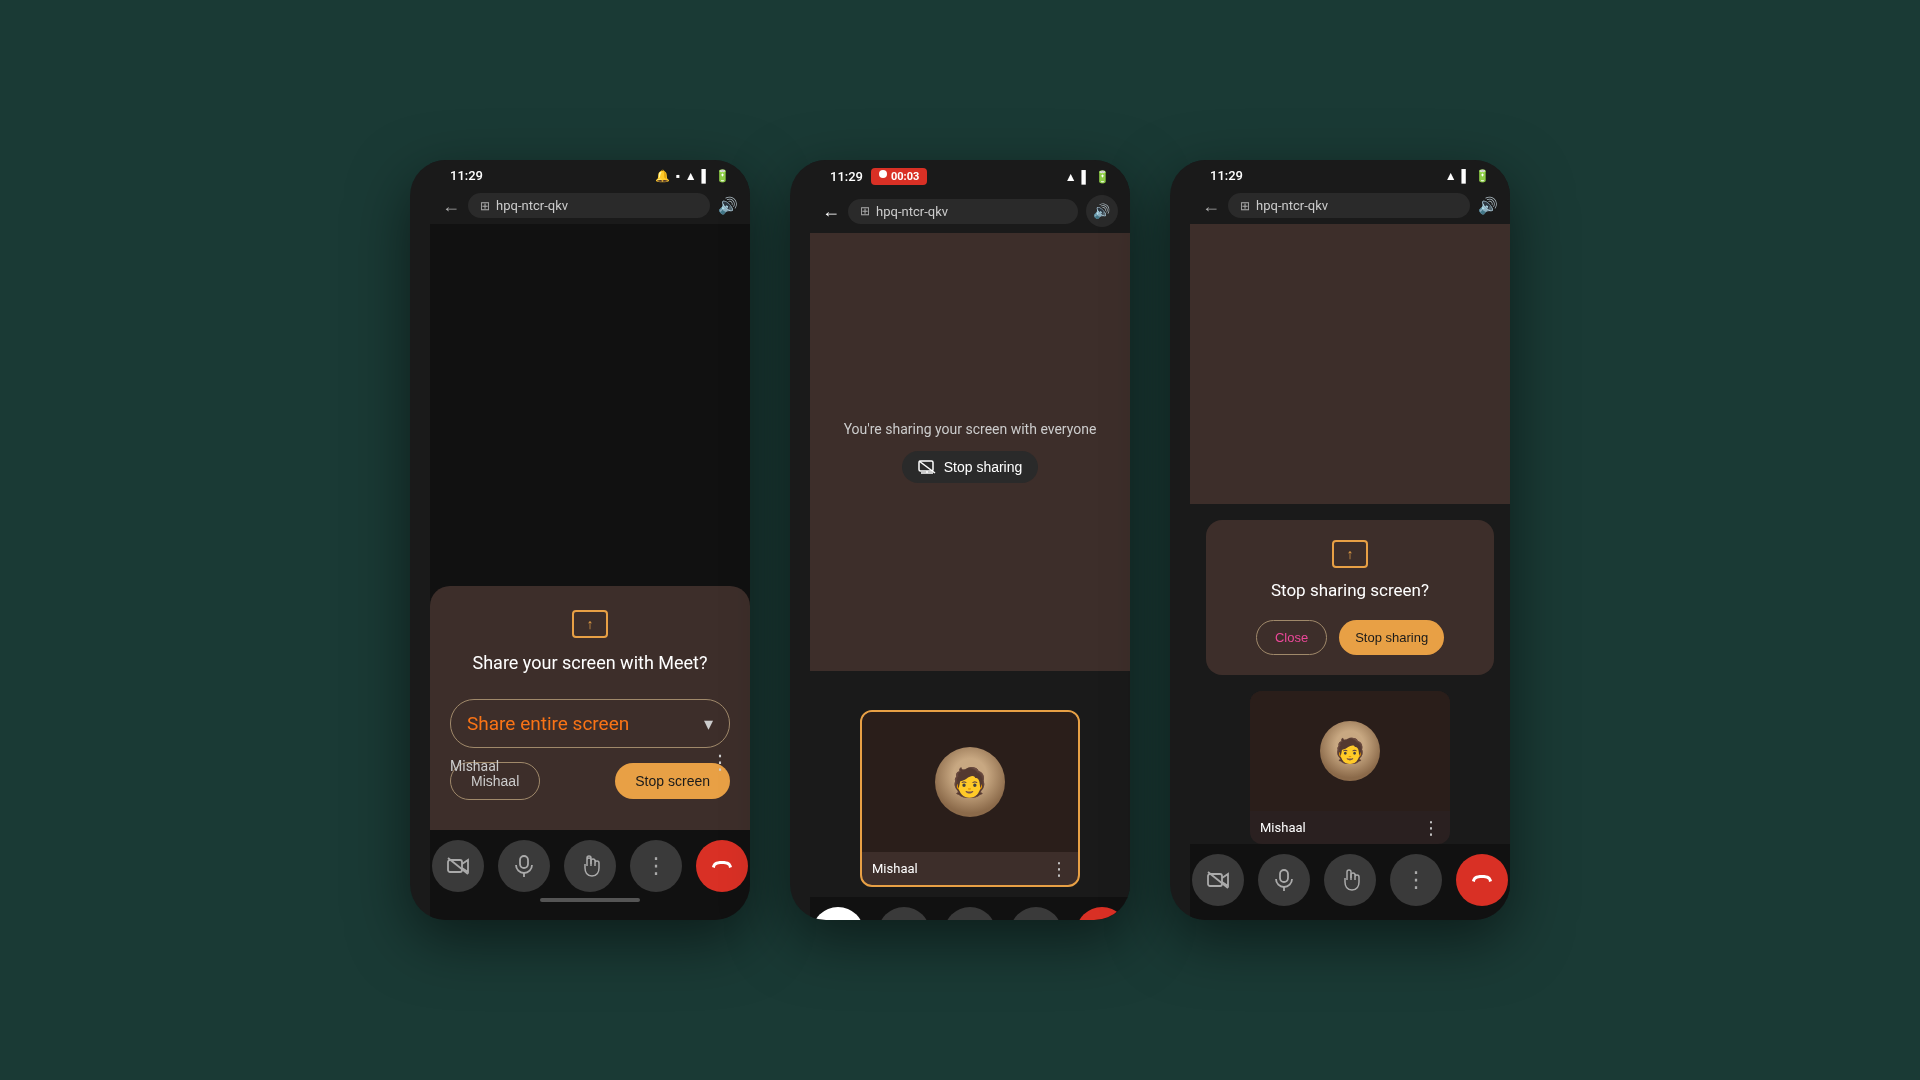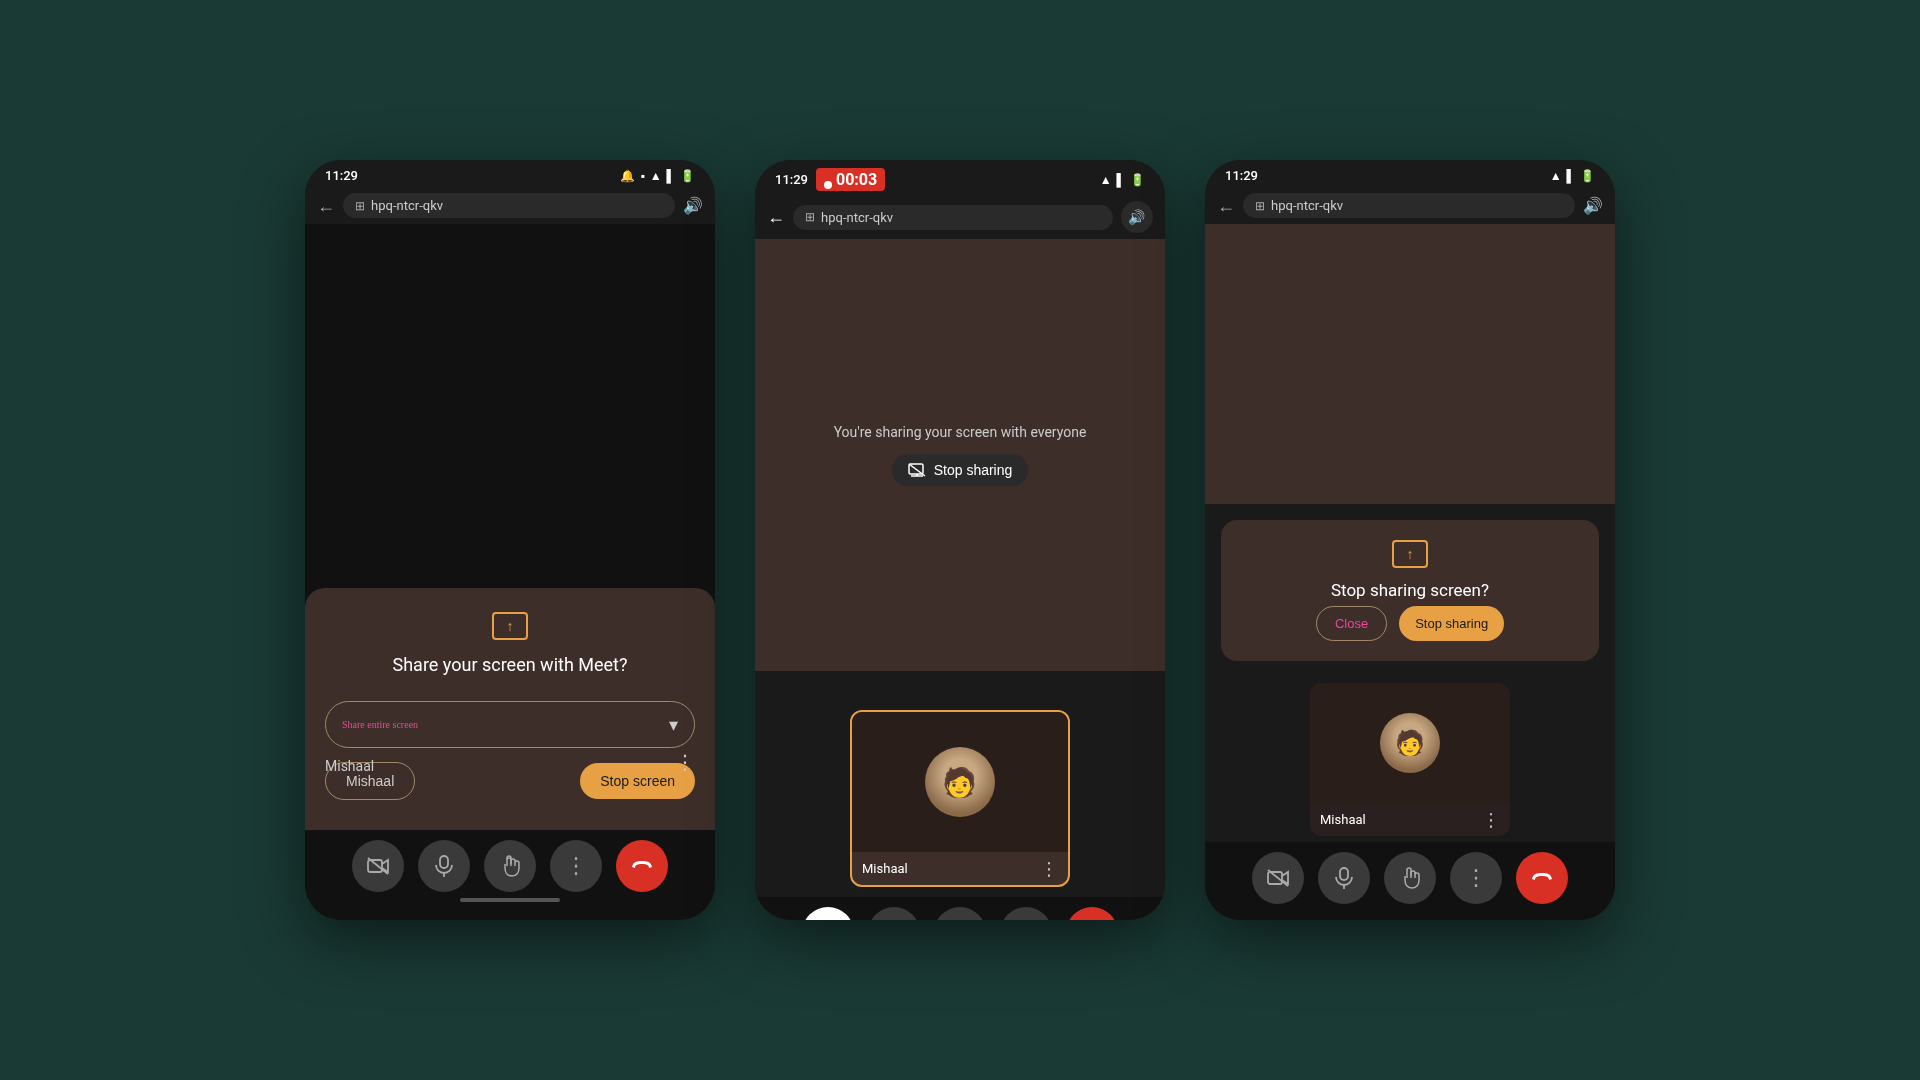--- a/index.html
+++ b/index.html
@@ -12,29 +12,30 @@
       justify-content: center;
       font-family: 'Roboto', Arial, sans-serif;
       overflow: hidden;
     }
     .phones-container {
       display: flex;
       gap: 40px;
       align-items: center;
     }
     .phone {
-      width: 410px;
+      width: 340px;
       height: 760px;
       background-color: #1a1a1a;
       border-radius: 36px;
       overflow: hidden;
       display: flex;
       flex-direction: column;
       position: relative;
       box-shadow: 0 20px 60px rgba(0,0,0,0.5);
+      padding-left: 20px;
     }
     
     .status-bar {
       display: flex;
       justify-content: space-between;
       align-items: center;
       padding: 8px 20px 4px;
       background: #1a1a1a;
       flex-shrink: 0;
     }
@@ -48,26 +49,26 @@
       gap: 5px;
       align-items: center;
     }
     .status-icon {
       color: #fff;
       font-size: 12px;
     }
     .recording-badge {
       background-color: #d93025;
       color: white;
-      font-size: 16px;
+      font-size: 11px;
       font-weight: bold;
       padding: 2px 8px;
       border-radius: 4px;
       display: flex;
-      align-items: flex-end;
+      align-items: flex-start;
       gap: 4px;
     }
     .recording-dot {
       width: 8px;
       height: 8px;
       background: white;
       border-radius: 50%;
     }
     
     .address-bar {
@@ -179,23 +180,22 @@
       border: 1.5px solid #a0896a;
       border-radius: 24px;
       padding: 12px 16px;
       display: flex;
       align-items: center;
       justify-content: space-between;
       margin-bottom: 14px;
       cursor: pointer;
     }
     .dropdown-text {
-      color: #ec4899;
-      font-size: 10px;
-      font-family: Liberation Serif, serif;
+      color: #f97316;
+      font-size: 19px;
     }
     .dropdown-arrow {
       color: #ccc;
       font-size: 18px;
     }
     .dialog-warning {
       color: #aaa;
       font-size: 12px;
       text-align: center;
       line-height: 1.5;
@@ -384,21 +384,21 @@
     }
     .stop-dialog-icon {
       display: flex;
       justify-content: center;
       margin-bottom: 12px;
     }
     .stop-dialog-title {
       color: #fff;
       font-size: 17px;
       text-align: center;
-      margin-bottom: 6px;
+      margin-bottom: 20px;
       font-weight: 400;
     }
     .stop-dialog-text {
       color: #aaa;
       font-size: 12px;
       text-align: center;
       margin-bottom: 16px;
       line-height: 1.4;
     }
     .stop-dialog-btns {

